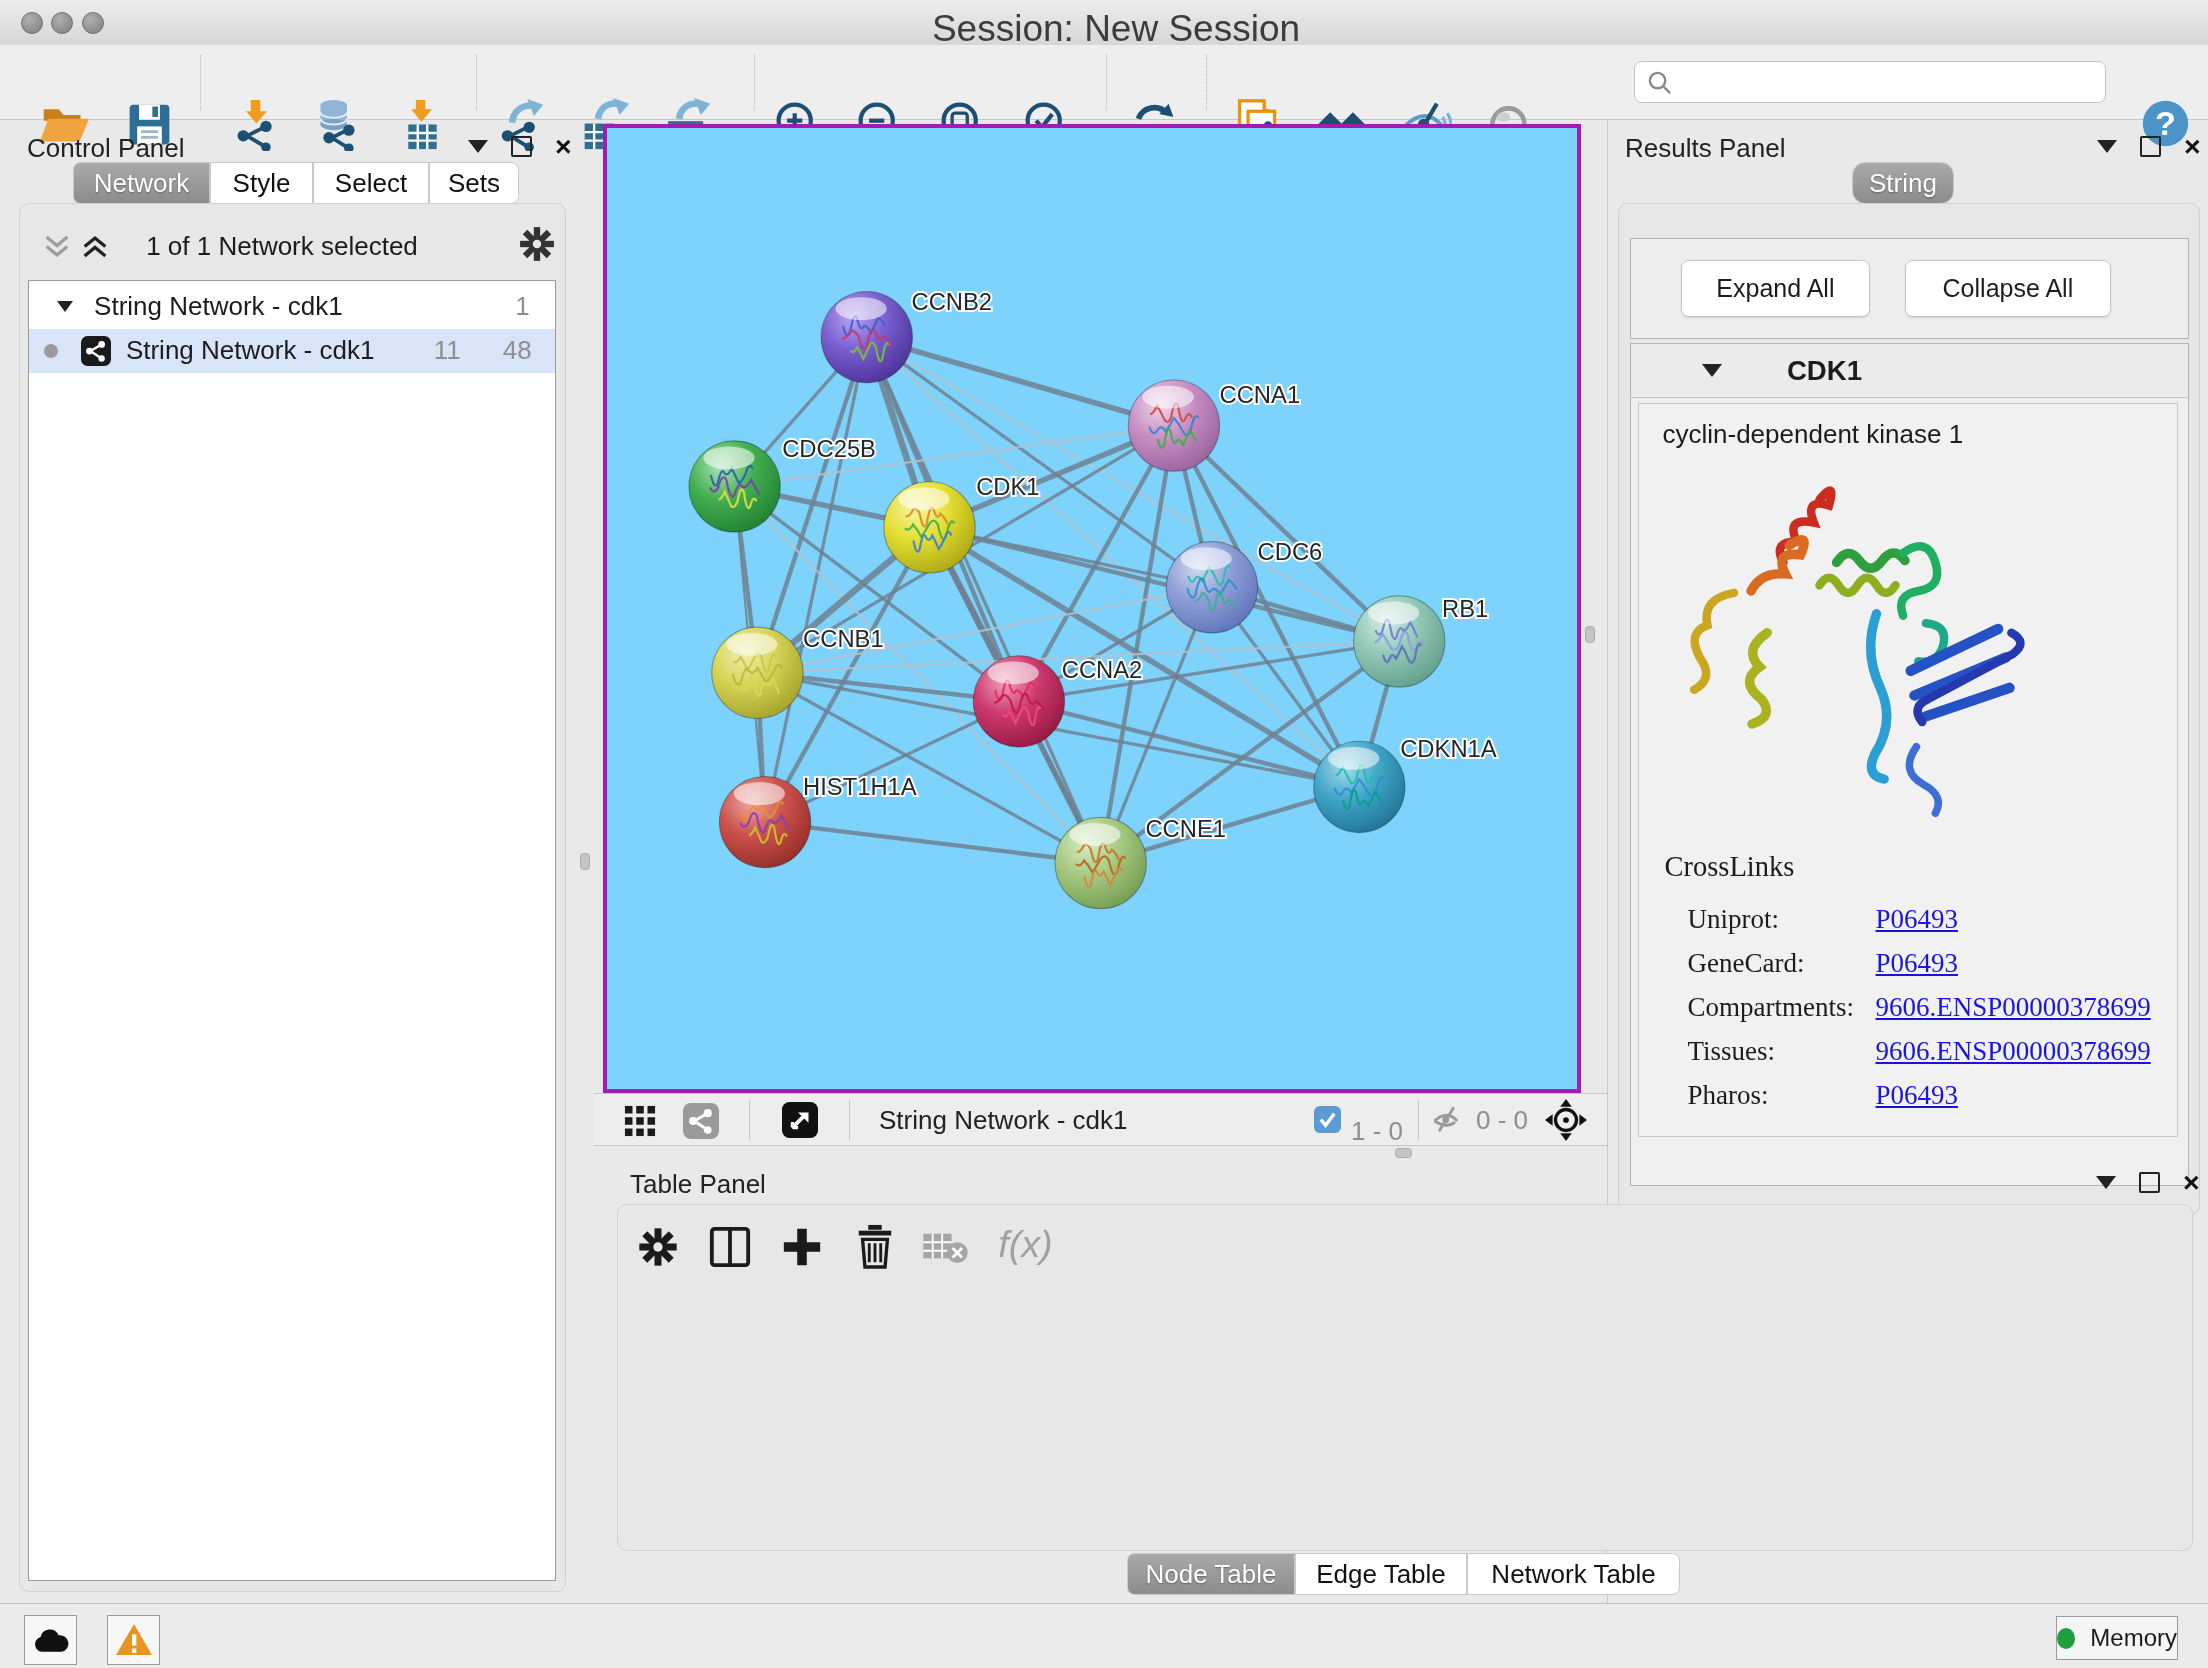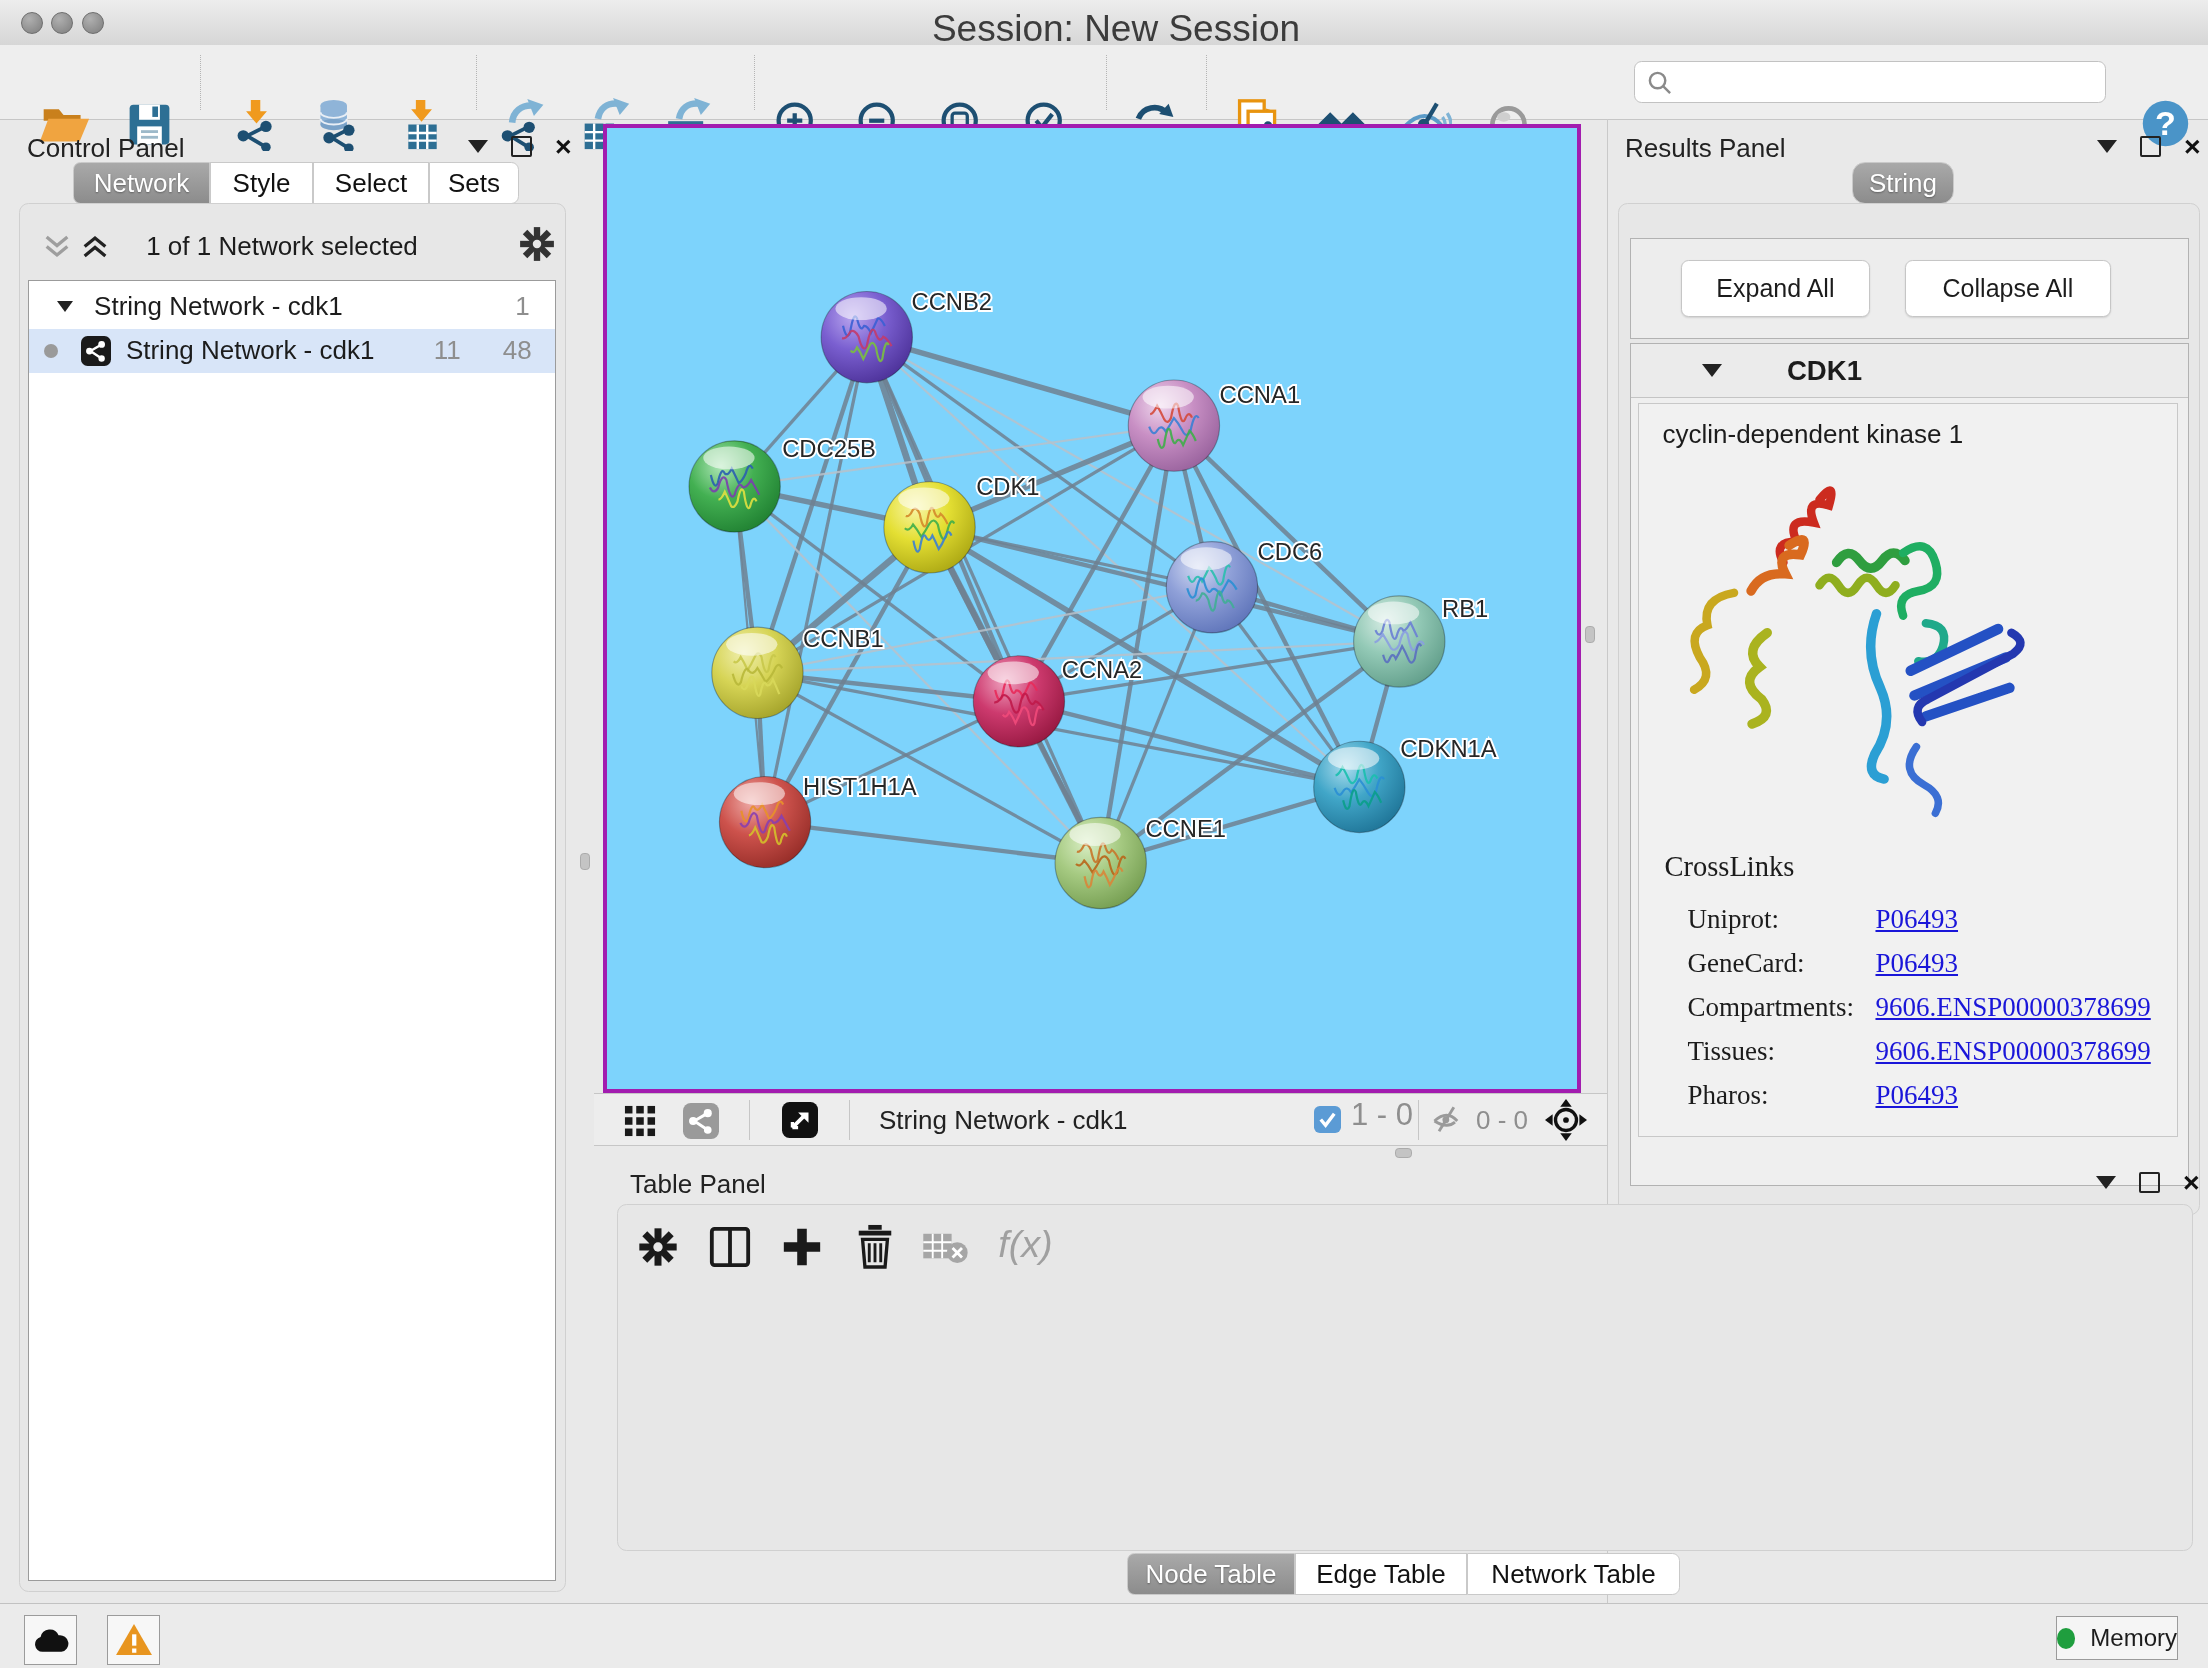--- a/index.html
+++ b/index.html
@@ -488,21 +488,21 @@
         <path d="M11 27L25 13" stroke="#fff" stroke-width="4"></path>
         <path fill="#fff" d="M17 11h11v11z"></path>
         <path d="M11 27h6M11 27v-6" stroke="#fff" stroke-width="3.5"></path>
       </svg>
     <div class="abs" style="left:255px;top:5.7px;height:40px;border-left:1px solid #c6c6c6"></div>
     <div class="abs" style="left:285px;top:11.4px;font-size:26px;color:#222">String Network - cdk1</div>
     <svg class="abs" style="left:720px;top:12.4px" width="27" height="27" viewBox="0 0 28 28">
         <rect width="28" height="28" rx="6" fill="#5b9bd5"></rect>
         <path d="M7 14l5 6 9-12" stroke="#fff" stroke-width="3.5" fill="none"></path>
       </svg>
-    <div class="abs gray" style="left:757px;top:3px;font-size:31px">1 - 0</div>
+    <div class="abs gray" style="left:757px;top:22px;font-size:26px">1 - 0</div>
     <div class="abs" style="left:824px;top:5.7px;height:40px;border-left:1px solid #c6c6c6"></div>
     <svg class="abs" style="left:837px;top:11.4px" width="32" height="28.5" viewBox="0 0 56 50">
         <path d="M6 28q22-20 40 0M6 28q22 14 36 2" stroke="#9a9a9a" stroke-width="5" fill="none"></path>
         <circle cx="26" cy="26" r="6" fill="#9a9a9a"></circle>
         <path d="M14 46L40 4" stroke="#9a9a9a" stroke-width="5"></path>
       </svg>
     <div class="abs gray" style="left:882px;top:11.4px;font-size:26px">0 - 0</div>
     <svg class="abs" style="left:951px;top:4.8px" width="42" height="42" viewBox="0 0 44 44">
         <circle cx="22" cy="22" r="11" stroke="#111" stroke-width="3.5" fill="none"></circle>
         <circle cx="22" cy="22" r="3" fill="#111"></circle>

